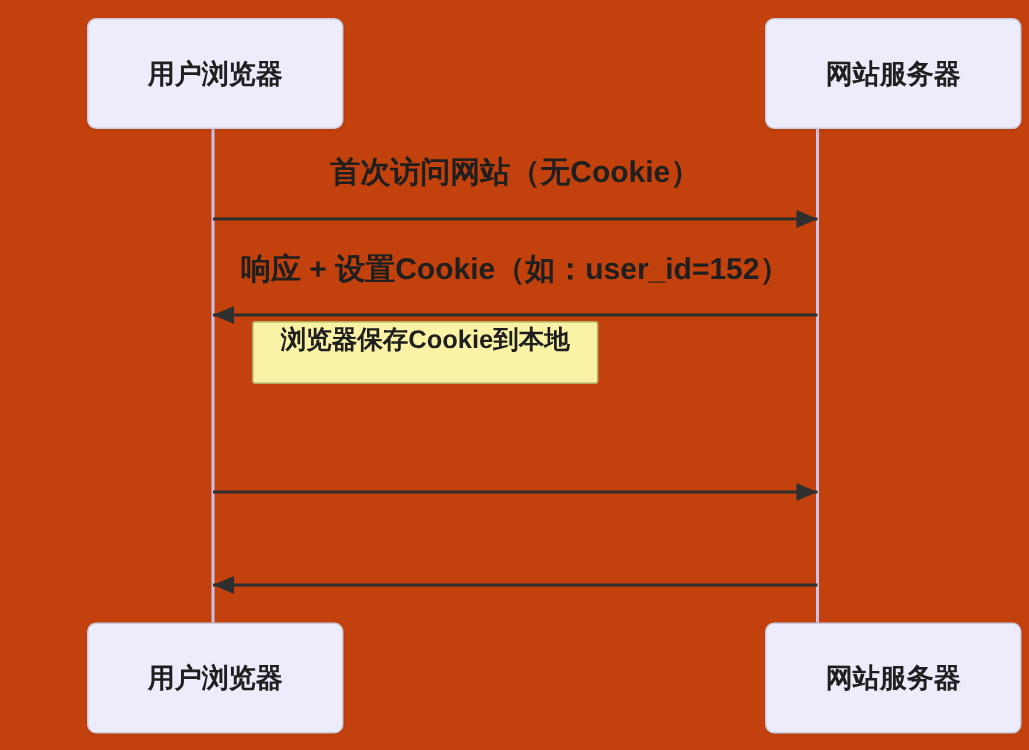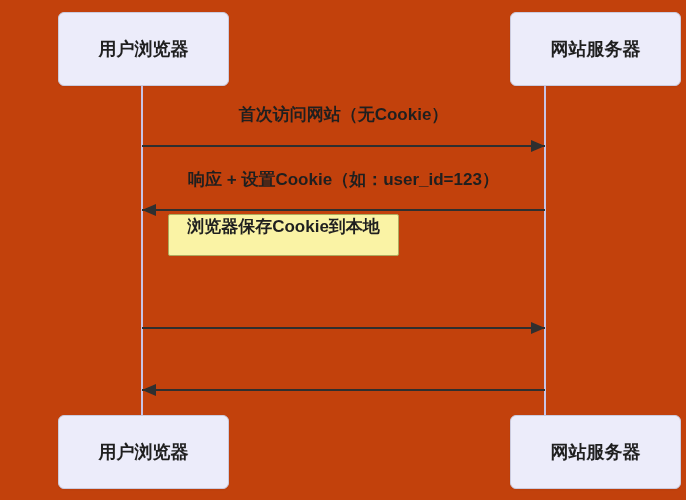--- a/index.html
+++ b/index.html
@@ -25,21 +25,21 @@
   .actor.left{left:58px;} .actor.right{left:478px;margin-left:32px;}
   
   .lifeline{
     position:absolute; top:84px; height:331px; width:2px;
     background:var(--lifeline);
   }
   .lifeline.left{left:141px;} .lifeline.right{left:544px;}
   
   .msg-label{
     position:absolute; left:142px; width:403px; text-align:center;
-    font-size:17px; font-weight:600; line-height:22px;
+    font-size:20px; font-weight:600; line-height:22px;
   }
   .msg-label.m1{top:104px;} .msg-label.m2{top:169px;}
   .msg-label.m3{top:286px;} .msg-label.m4{top:349px;}
   
   .arrow{
     position:absolute; left:142px; width:403px; height:2px;
     background:var(--arrow);
   }
   .arrow.a1{top:145px;} .arrow.a2{top:209px;}
   .arrow.a3{top:327px;} .arrow.a4{top:389px;}
@@ -68,21 +68,21 @@
   </div>
   <div class="actor top right">
     <span>网站服务器</span>
   </div>
 
   <div class="msg-label m1">首次访问网站（无Cookie）</div>
   <div class="arrow a1">
     <span class="head right"></span>
   </div>
 
-  <div class="msg-label m2">响应 + 设置Cookie（如：user_id=123）</div>
+  <div class="msg-label m2">响应 + 设置Cookie（如：user_id=152）</div>
   <div class="arrow a2">
     <span class="head left"></span>
   </div>
 
   <div class="note">
     <span>浏览器保存Cookie到本地</span>
   </div>
 
   <div class="arrow a3">
     <span class="head right"></span>

